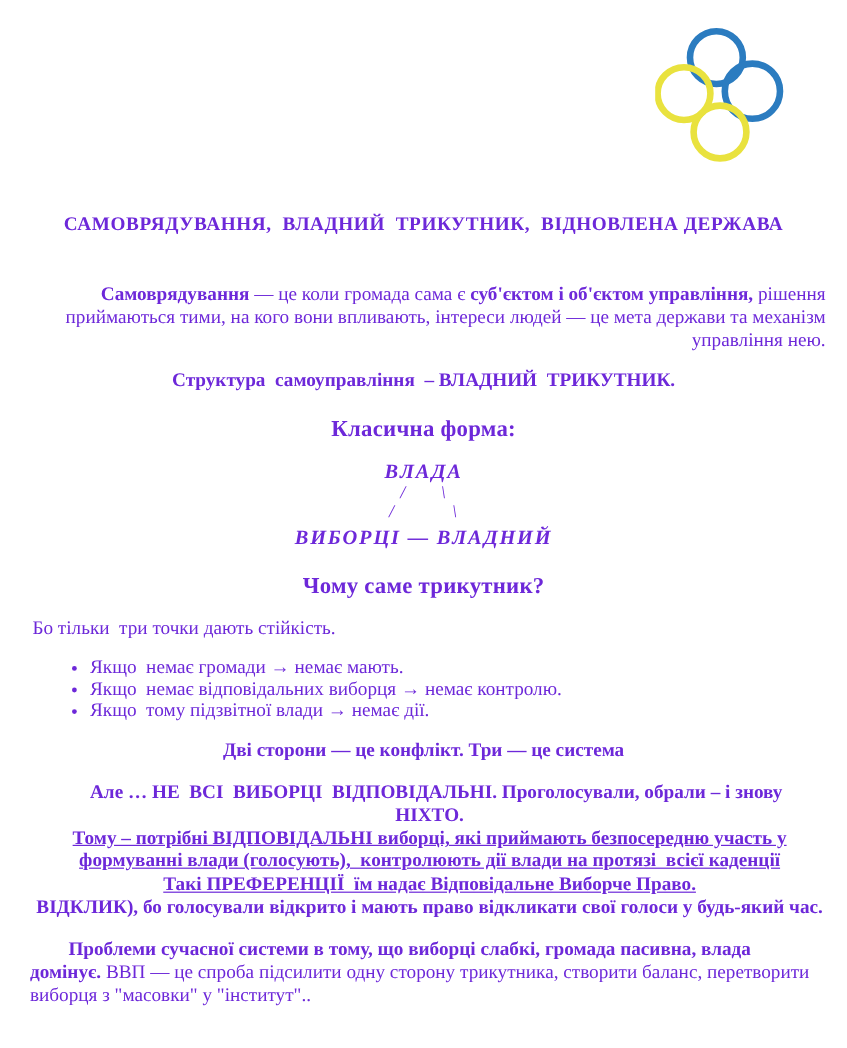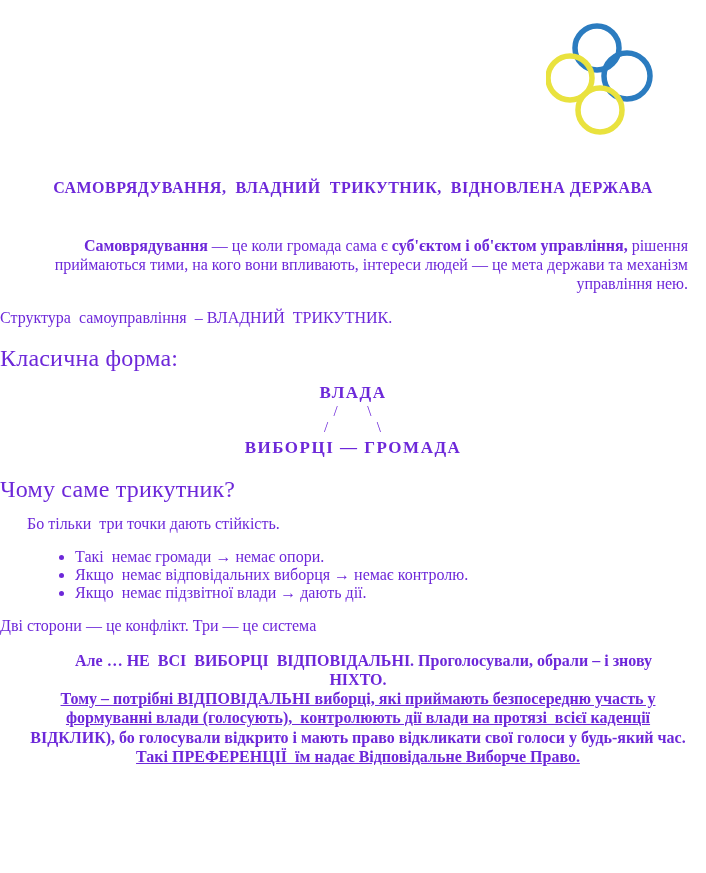--- a/index.html
+++ b/index.html
@@ -16,23 +16,23 @@
   }
   .logo{position:absolute;left:546px;top:10px;}
   .b{font-weight:bold;}
   .title{
     margin:0;text-align:center;font-weight:bold;font-size:16px;
     letter-spacing:0.5px;white-space:pre;line-height:20px;
   }
   .intro{
     margin:38px 18px 0 28px;text-indent:46px;line-height:19.2px;text-align:right;
   }
-  .center-b{margin:14px 0 0 0;text-align:left;font-weight:normal;white-space:pre;line-height:19px;}
-  .heading{margin-top:20px;font-size:24px;line-height:22px;letter-spacing:0.2px;}
-  .triangle{margin-top:13px;text-align:center;}
+  .center-b{margin:14px 0 0 0;text-align:center;font-weight:bold;white-space:pre;line-height:19px;}
+  .heading{margin-top:20px;font-size:19px;line-height:22px;letter-spacing:0.2px;}
+  .triangle{margin-top:13px;text-align:center;font-style:italic;}
   .tri-word{font-weight:bold;font-size:17px;letter-spacing:1.5px;line-height:21px;white-space:pre;}
   .tri-slash{font-size:15px;line-height:15px;white-space:pre;margin:1px 0;letter-spacing:1px;}
   .tri-bottom{margin-top:2px;}
   .stability{margin:14px 0 0 27px;white-space:pre;line-height:19px;}
   .conds{margin:15px 0 0 0;padding-left:75px;}
   .conds li{line-height:18.3px;white-space:pre;}
   .two-sides{margin-top:13px;}
   .block{margin:16px 15px 0 25px;font-weight:bold;line-height:19.3px;}
   .block .ln{white-space:pre;}
   .ln-indent{padding-left:50px;}
@@ -57,38 +57,39 @@
   <p class="intro"><span class="b">Самоврядування</span><span> — це коли громада сама є </span><span class="b">суб'єктом і об'єктом управління,</span><span> рішення приймаються тими, на кого вони впливають, інтереси людей — це мета держави та механізм управління нею.</span></p>
 
   <p class="center-b">Структура  самоуправління  – ВЛАДНИЙ  ТРИКУТНИК.</p>
 
   <p class="center-b heading">Класична форма:</p>
 
   <div class="triangle">
     <div class="tri-word">ВЛАДА</div>
     <div class="tri-slash">/      \</div>
     <div class="tri-slash">/          \</div>
-    <div class="tri-word tri-bottom">ВИБОРЦІ — ГРОМАДА</div>
+    <div class="tri-word tri-bottom">ВИБОРЦІ — ВЛАДНИЙ</div>
   </div>
 
   <p class="center-b heading">Чому саме трикутник?</p>
 
   <p class="stability">Бо тільки  три точки дають стійкість.</p>
 
   <ul class="conds">
-    <li>Такі  немає громади → немає опори.</li>
+    <li>Якщо  немає громади → немає мають.</li>
     <li>Якщо  немає відповідальних виборця → немає контролю.</li>
-    <li>Якщо  немає підзвітної влади → дають дії.</li>
+    <li>Якщо  тому підзвітної влади → немає дії.</li>
   </ul>
 
   <p class="center-b two-sides">Дві сторони — це конфлікт. Три — це система</p>
 
   <div class="block">
     <div class="ln ln-indent">Але … НЕ  ВСІ  ВИБОРЦІ  ВІДПОВІДАЛЬНІ. Проголосували, обрали – і знову</div>
     <div class="ln ln-left">НІХТО.</div>
     <div class="ln ln-center">Тому – потрібні ВІДПОВІДАЛЬНІ виборці, які приймають безпосередню участь у</div>
     <div class="ln ln-center">формуванні влади (голосують),  контролюють дії влади на протязі  всієї каденції</div>
+    <div class="ln ln-center">Такі ПРЕФЕРЕНЦІЇ  їм надає Відповідальне Виборче Право.</div>
     <div class="ln ln-left">ВІДКЛИК), бо голосували відкрито і мають право відкликати свої голоси у будь-який час.</div>
-    <div class="ln ln-center">Такі ПРЕФЕРЕНЦІЇ  їм надає Відповідальне Виборче Право.</div>
   </div>
 
+  <p class="problems"><span class="b">Проблеми сучасної системи в тому, що  виборці слабкі, громада пасивна, влада домінує.</span><span> ВВП — це спроба підсилити одну сторону трикутника,   створити баланс,  перетворити виборця з "масовки"  у "інститут"..</span></p>
 
 </div>
 
 </body></html>

